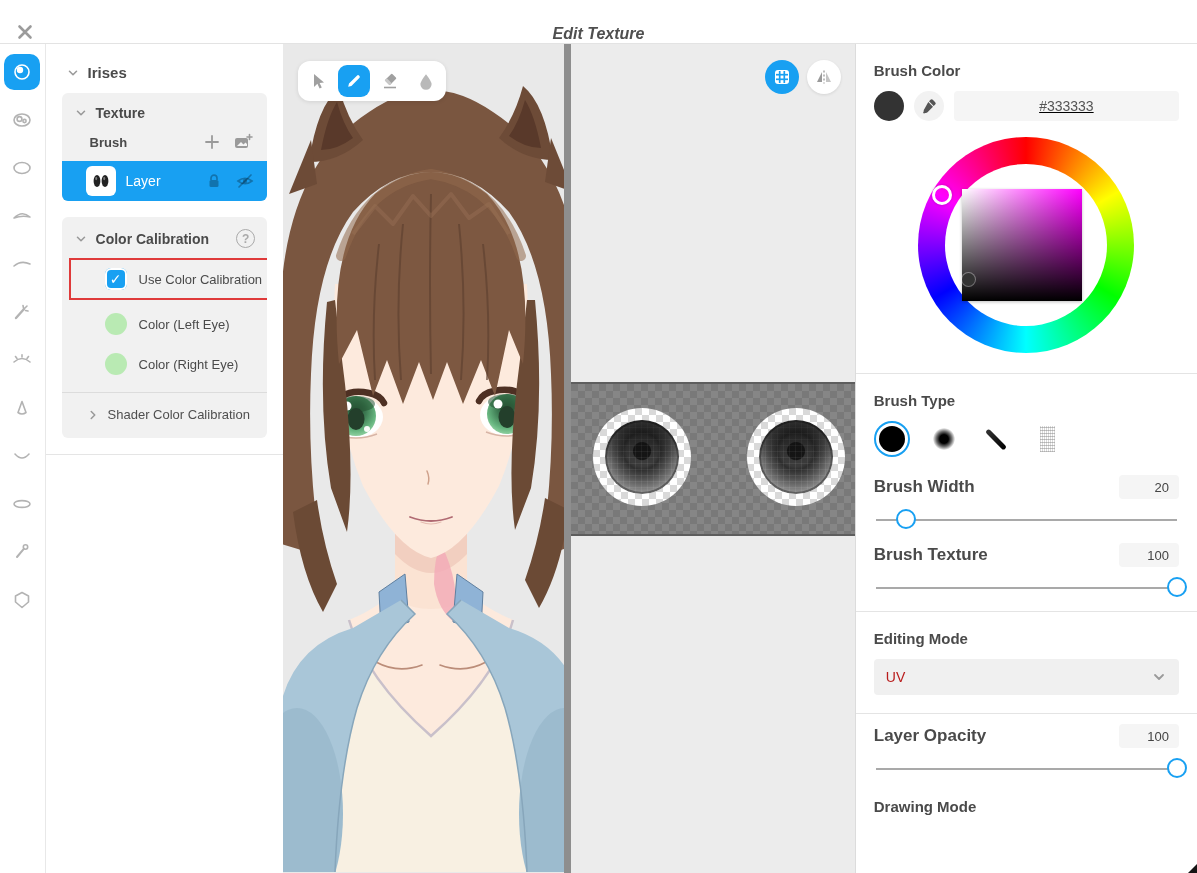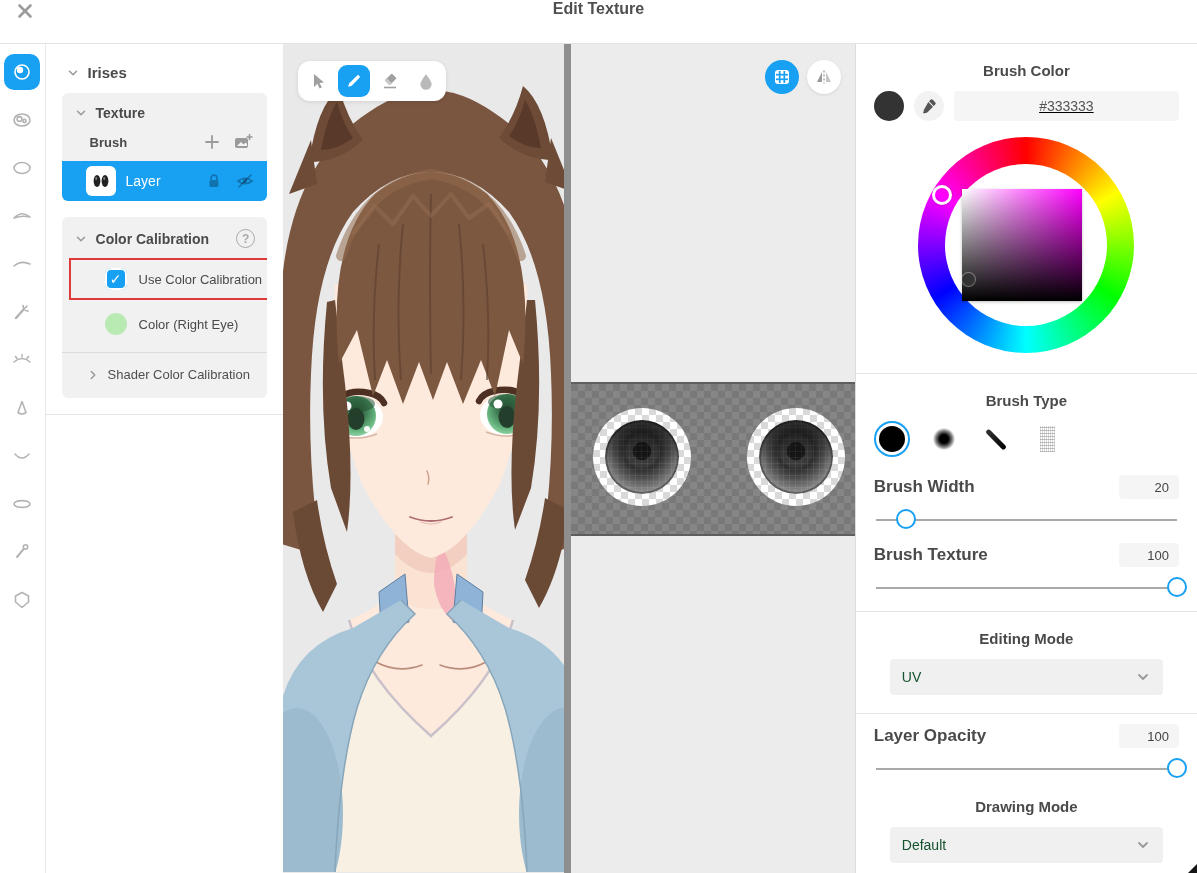--- a/index.html
+++ b/index.html
@@ -2,27 +2,27 @@
 <html><head>
 <meta charset="utf-8">
 <style>
   * { margin:0; padding:0; box-sizing:border-box; }
   html,body { width:1197px; height:873px; overflow:hidden; background:#fff;
     font-family:"Liberation Sans","DejaVu Sans",sans-serif; }
   .app { width:1197px; height:873px; display:flex; flex-direction:column; position:relative; }
 
   
   .titlebar { height:44px; background:#fff; border-bottom:1px solid #e3e3e3;
-    display:flex; align-items:flex-start; position:relative; flex:0 0 auto; }
+    display:flex; align-items:flex-end; position:relative; flex:0 0 auto;font-style:italic; }
   .close-btn { margin-left:14px; width:22px; height:22px; display:grid; place-items:center; cursor:pointer; }
   .title { position:absolute; left:0; right:0; text-align:center; font-weight:700;
     font-size:16px; color:#4f4f4f; pointer-events:none; }
 
   
-  .main { flex:1; display:flex; min-height:0;text-align:center; }
+  .main { flex:1; display:flex; min-height:0; }
 
   
   .toolstrip { width:48px; border-right:1px solid #e8e8e8; background:#fff;
     display:flex; flex-direction:column; align-items:center; padding-top:10px; }
   .strip-btn { width:36px; height:36px; border-radius:10px; display:grid; place-items:center;
     margin-bottom:12px; flex:0 0 auto; }
   .strip-btn.active { background:#18a0f2; }
   .strip-btn svg { stroke:#b3b3b3; fill:none; stroke-width:1.6; stroke-linecap:round; stroke-linejoin:round; }
   .strip-btn.active svg { stroke:#fff; }
   .strip-btn.active svg .fillme { fill:#fff; }
@@ -131,21 +131,21 @@
   .val-row { display:flex; align-items:center; justify-content:space-between; margin:10px 0 8px; }
   .val-label { font-size:17px; font-weight:700; color:#4a4a4a; }
   .val-box { width:60px; height:24px; background:#f5f5f5; border-radius:4px; display:flex;
     align-items:center; justify-content:flex-end; padding-right:10px; font-size:13px; color:#444; }
   .slider { position:relative; height:24px; margin:2px 2px 12px; }
   .slider-track { position:absolute; left:0; right:0; top:50%; height:2px; background:#a9a9a9; }
   .slider-handle { position:absolute; top:50%; width:20px; height:20px; border-radius:50%;
     background:#fff; border:2.5px solid #18a0f2; transform:translate(-50%,-50%); }
 
   .dropdown { height:36px; background:#f0f0f0; border-radius:4px; display:flex; align-items:center;
-    padding:0 12px; color:#14532d; font-size:14px; margin:8px 16px 18px; }
+    padding:0 12px; color:#b91c1c; font-size:14px; margin:8px 0 18px; }
   .dropdown svg { margin-left:auto; }
 
   .resize-corner { position:absolute; right:0; bottom:0; width:0; height:0;
     border-style:solid; border-width:0 0 9px 9px; border-color:transparent transparent #151515 transparent; }
 </style>
 </head>
 <body>
 
 <div class="app">
 
@@ -287,20 +287,24 @@
             <path d="M4,6 L8,10 L12,6" stroke="#9a9a9a" stroke-width="1.8" fill="none" stroke-linecap="round" stroke-linejoin="round"></path>
           </svg>
           <span>Color Calibration</span>
           <span class="help-circle">?</span>
         </div>
         <div class="red-box">
           <span class="checkbox">
             <span class="check">✓</span>
           </span>
           <span class="cc-label">Use Color Calibration</span>
+        </div>
+        <div class="color-row">
+          <span class="color-dot" style="background: rgb(185, 234, 179);"></span>
+          <span class="cc-label">Color (Left Eye)</span>
         </div>
         <div class="color-row">
           <span class="color-dot" style="background: rgb(185, 234, 179);"></span>
           <span class="cc-label">Color (Right Eye)</span>
         </div>
         <div class="box-divider"></div>
         <div class="shader-row">
           <svg width="14" height="14" viewBox="0 0 16 16">
             <path d="M6,4 L10,8 L6,12" stroke="#9a9a9a" stroke-width="1.8" fill="none" stroke-linecap="round" stroke-linejoin="round"></path>
           </svg>
@@ -521,23 +525,17 @@
       <div class="val-row">
         <span class="val-label">Layer Opacity</span>
         <span class="val-box">100</span>
       </div>
       <div class="slider">
         <div class="slider-track"></div>
         <div class="slider-handle" style="left: 100%;"></div>
       </div>
 
       <div class="rp-title">Drawing Mode</div>
-      <div class="dropdown">
-        <span>Default</span>
-        <svg width="16" height="16" viewBox="0 0 16 16">
-          <path d="M4,6 L8,10 L12,6" stroke="#9a9a9a" stroke-width="1.8" fill="none" stroke-linecap="round" stroke-linejoin="round"></path>
-        </svg>
-      </div>
     </section>
   </div>
 
   <div class="resize-corner"></div>
 </div>
 
 </body></html>

